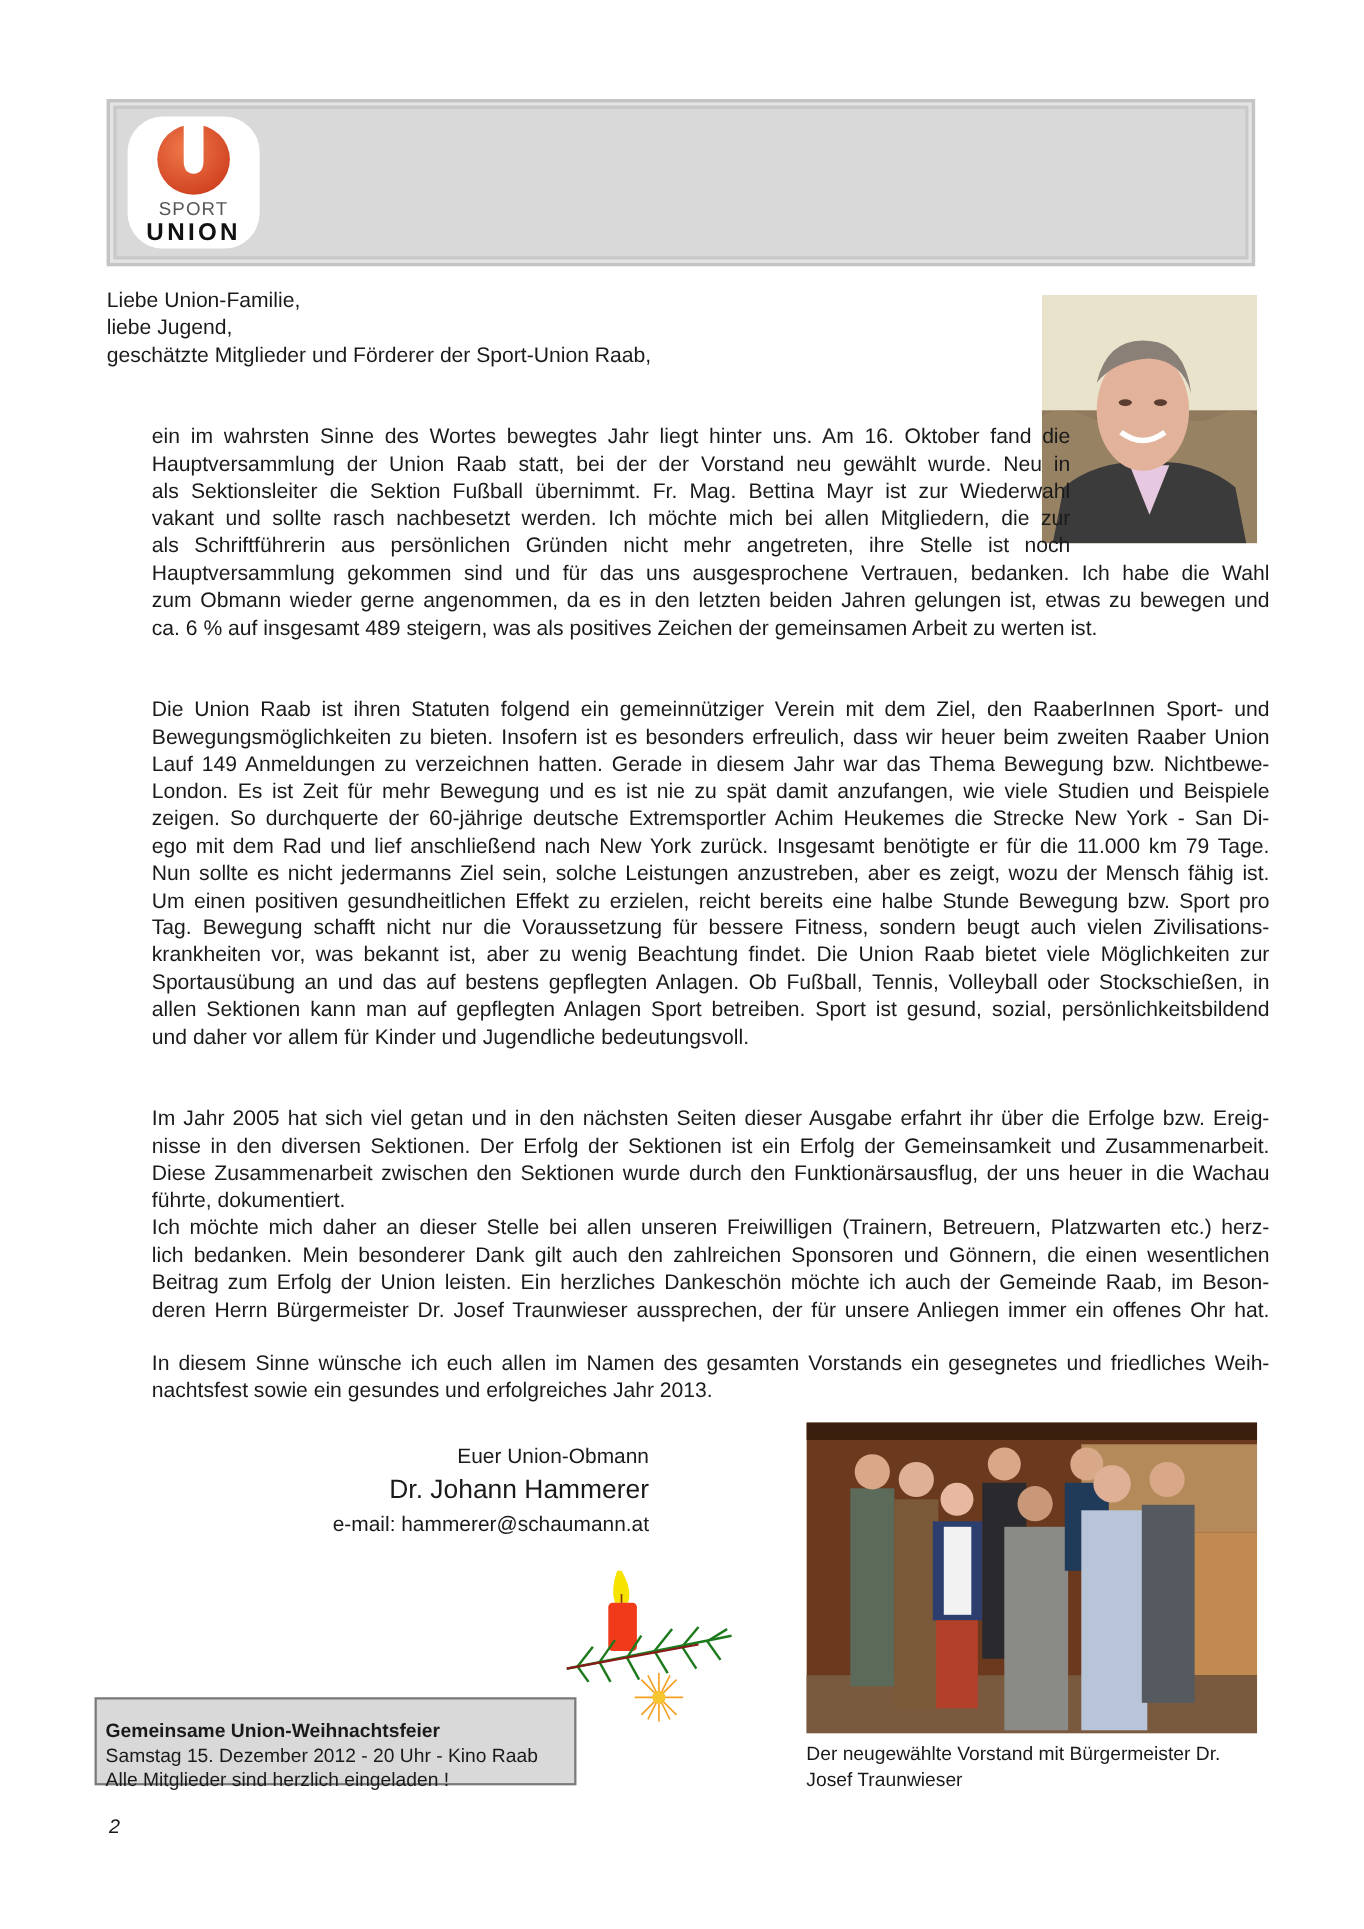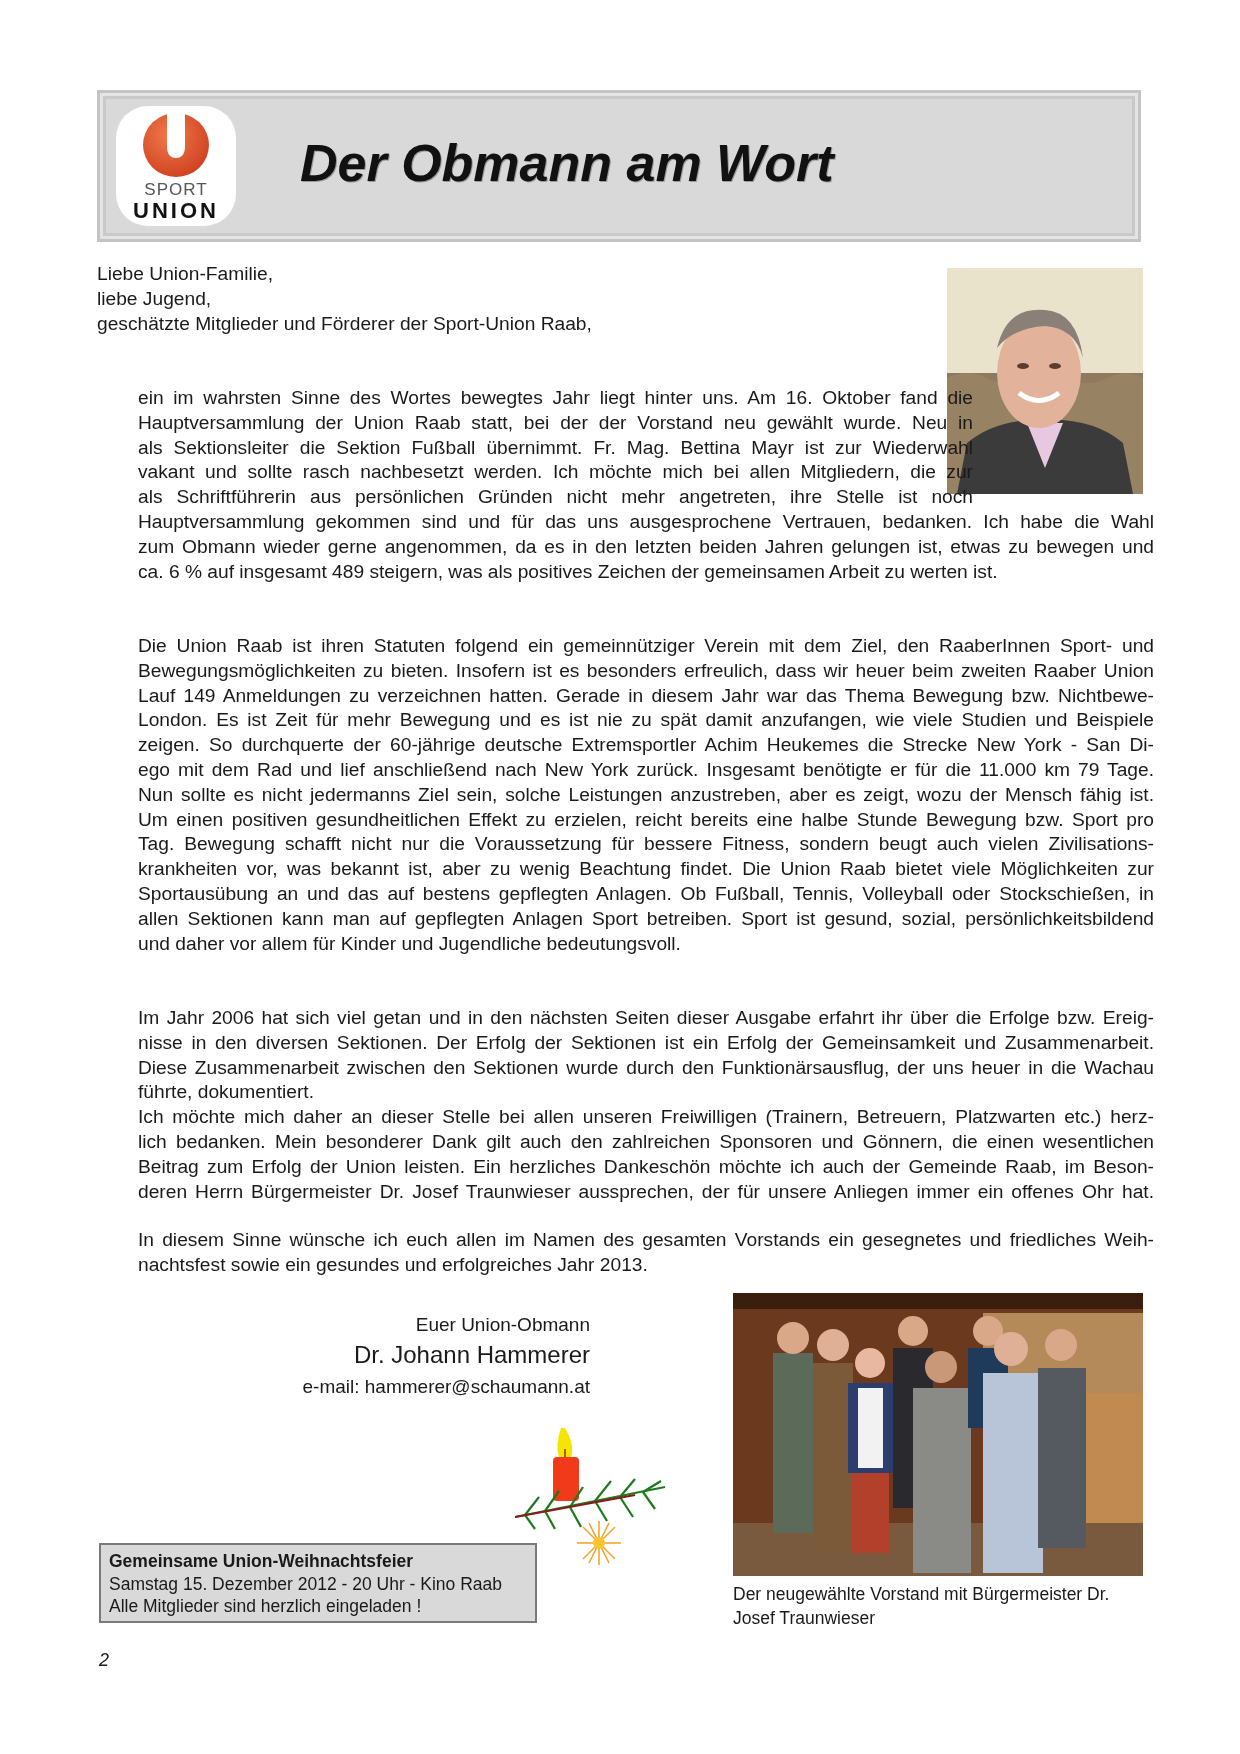--- a/index.html
+++ b/index.html
@@ -43,22 +43,22 @@
 
   
   .candle { position: absolute; left: 515px; top: 1425px; width: 160px; height: 150px; }
 
   
   .group-photo { position: absolute; left: 733px; top: 1293px; width: 410px; height: 283px; overflow: hidden; }
   .caption { position: absolute; left: 733px; top: 1582px; width: 412px; font-size: 17.5px;
     line-height: 24px; color: #1a1a1a; }
 
   
-  .event-box { position: absolute; left: 99px; top: 1543px; width: 438px; height: 80px; box-sizing: border-box;
-    background: #d9d9d9; border: 2px solid #7a7a7a; padding: 5px 8px; font-size: 17.5px; line-height: 22.5px; }
+  .event-box { position: absolute; left: 86px; top: 1543px; width: 438px; height: 80px; box-sizing: border-box;
+    background: #d9d9d9; border: 2px solid #7a7a7a; padding: 17px 8px; font-size: 17.5px; line-height: 22.5px; }
   .event-title { font-weight: bold; display: block; }
   .event-line { display: block; white-space: nowrap; }
 
   .page-number { position: absolute; left: 99px; top: 1650px; font-size: 18px; font-style: italic; }
 </style>
 </head>
 <body>
 
 <div class="header-box">
   <div class="logo">
@@ -68,21 +68,20 @@
           <stop offset="0" stop-color="#f07a4a"></stop>
           <stop offset="1" stop-color="#cf4020"></stop>
         </radialGradient>
       </defs>
       <ellipse cx="35" cy="33" rx="33" ry="32" fill="url(#ug)"></ellipse>
       <path d="M26 0 L26 34 Q26 46 35 46 Q44 46 44 34 L44 0 Z" fill="#ffffff"></path>
     </svg>
     <div class="logo-sport">SPORT</div>
     <div class="logo-union">UNION</div>
   </div>
-  <h1 class="page-title">Der Obmann am Wort</h1>
 </div>
 
 <div class="text greeting">
   <span class="line">Liebe Union-Familie,</span>
   <span class="line">liebe Jugend,</span>
   <span class="line">geschätzte Mitglieder und Förderer der  Sport-Union Raab,</span>
 </div>
 
 <div class="portrait">
   <svg width="196" height="226" viewBox="0 0 196 226">
@@ -123,21 +122,21 @@
   <span class="line j">Nun sollte es nicht jedermanns Ziel sein, solche Leistungen anzustreben, aber es zeigt, wozu der Mensch fähig ist.</span>
   <span class="line j">Um einen positiven  gesundheitlichen Effekt zu erzielen, reicht bereits eine halbe Stunde Bewegung bzw. Sport pro</span>
   <span class="line j">Tag. Bewegung schafft nicht nur die Voraussetzung für bessere Fitness, sondern beugt auch vielen Zivilisations-</span>
   <span class="line j">krankheiten vor, was bekannt ist, aber zu wenig Beachtung findet. Die Union Raab bietet viele Möglichkeiten zur</span>
   <span class="line j">Sportausübung an und das auf bestens gepflegten Anlagen. Ob Fußball, Tennis, Volleyball oder Stockschießen, in</span>
   <span class="line j">allen Sektionen kann man auf gepflegten Anlagen Sport betreiben. Sport ist gesund, sozial, persönlichkeitsbildend</span>
   <span class="line">und daher vor allem für Kinder und Jugendliche bedeutungsvoll.</span>
 </div>
 
 <div class="text para p3">
-  <span class="line j">Im Jahr 2006 hat sich viel getan und in den nächsten Seiten dieser Ausgabe erfahrt ihr über die Erfolge bzw. Ereig-</span>
+  <span class="line j">Im Jahr 2005 hat sich viel getan und in den nächsten Seiten dieser Ausgabe erfahrt ihr über die Erfolge bzw. Ereig-</span>
   <span class="line j">nisse in den diversen Sektionen. Der Erfolg der Sektionen ist ein Erfolg der Gemeinsamkeit und Zusammenarbeit.</span>
   <span class="line j">Diese Zusammenarbeit zwischen den Sektionen wurde durch den Funktionärsausflug, der uns heuer in die Wachau</span>
   <span class="line">führte, dokumentiert.</span>
   <span class="line j">Ich möchte mich daher an dieser Stelle bei allen unseren Freiwilligen (Trainern, Betreuern, Platzwarten etc.) herz-</span>
   <span class="line j">lich bedanken. Mein besonderer Dank gilt auch den zahlreichen Sponsoren und Gönnern, die einen wesentlichen</span>
   <span class="line j">Beitrag zum Erfolg der Union leisten. Ein herzliches Dankeschön möchte ich auch der Gemeinde Raab, im Beson-</span>
   <span class="line j">deren Herrn Bürgermeister Dr. Josef Traunwieser aussprechen, der für unsere Anliegen immer ein offenes Ohr hat.</span>
 </div>
 
 <div class="text para p4">

